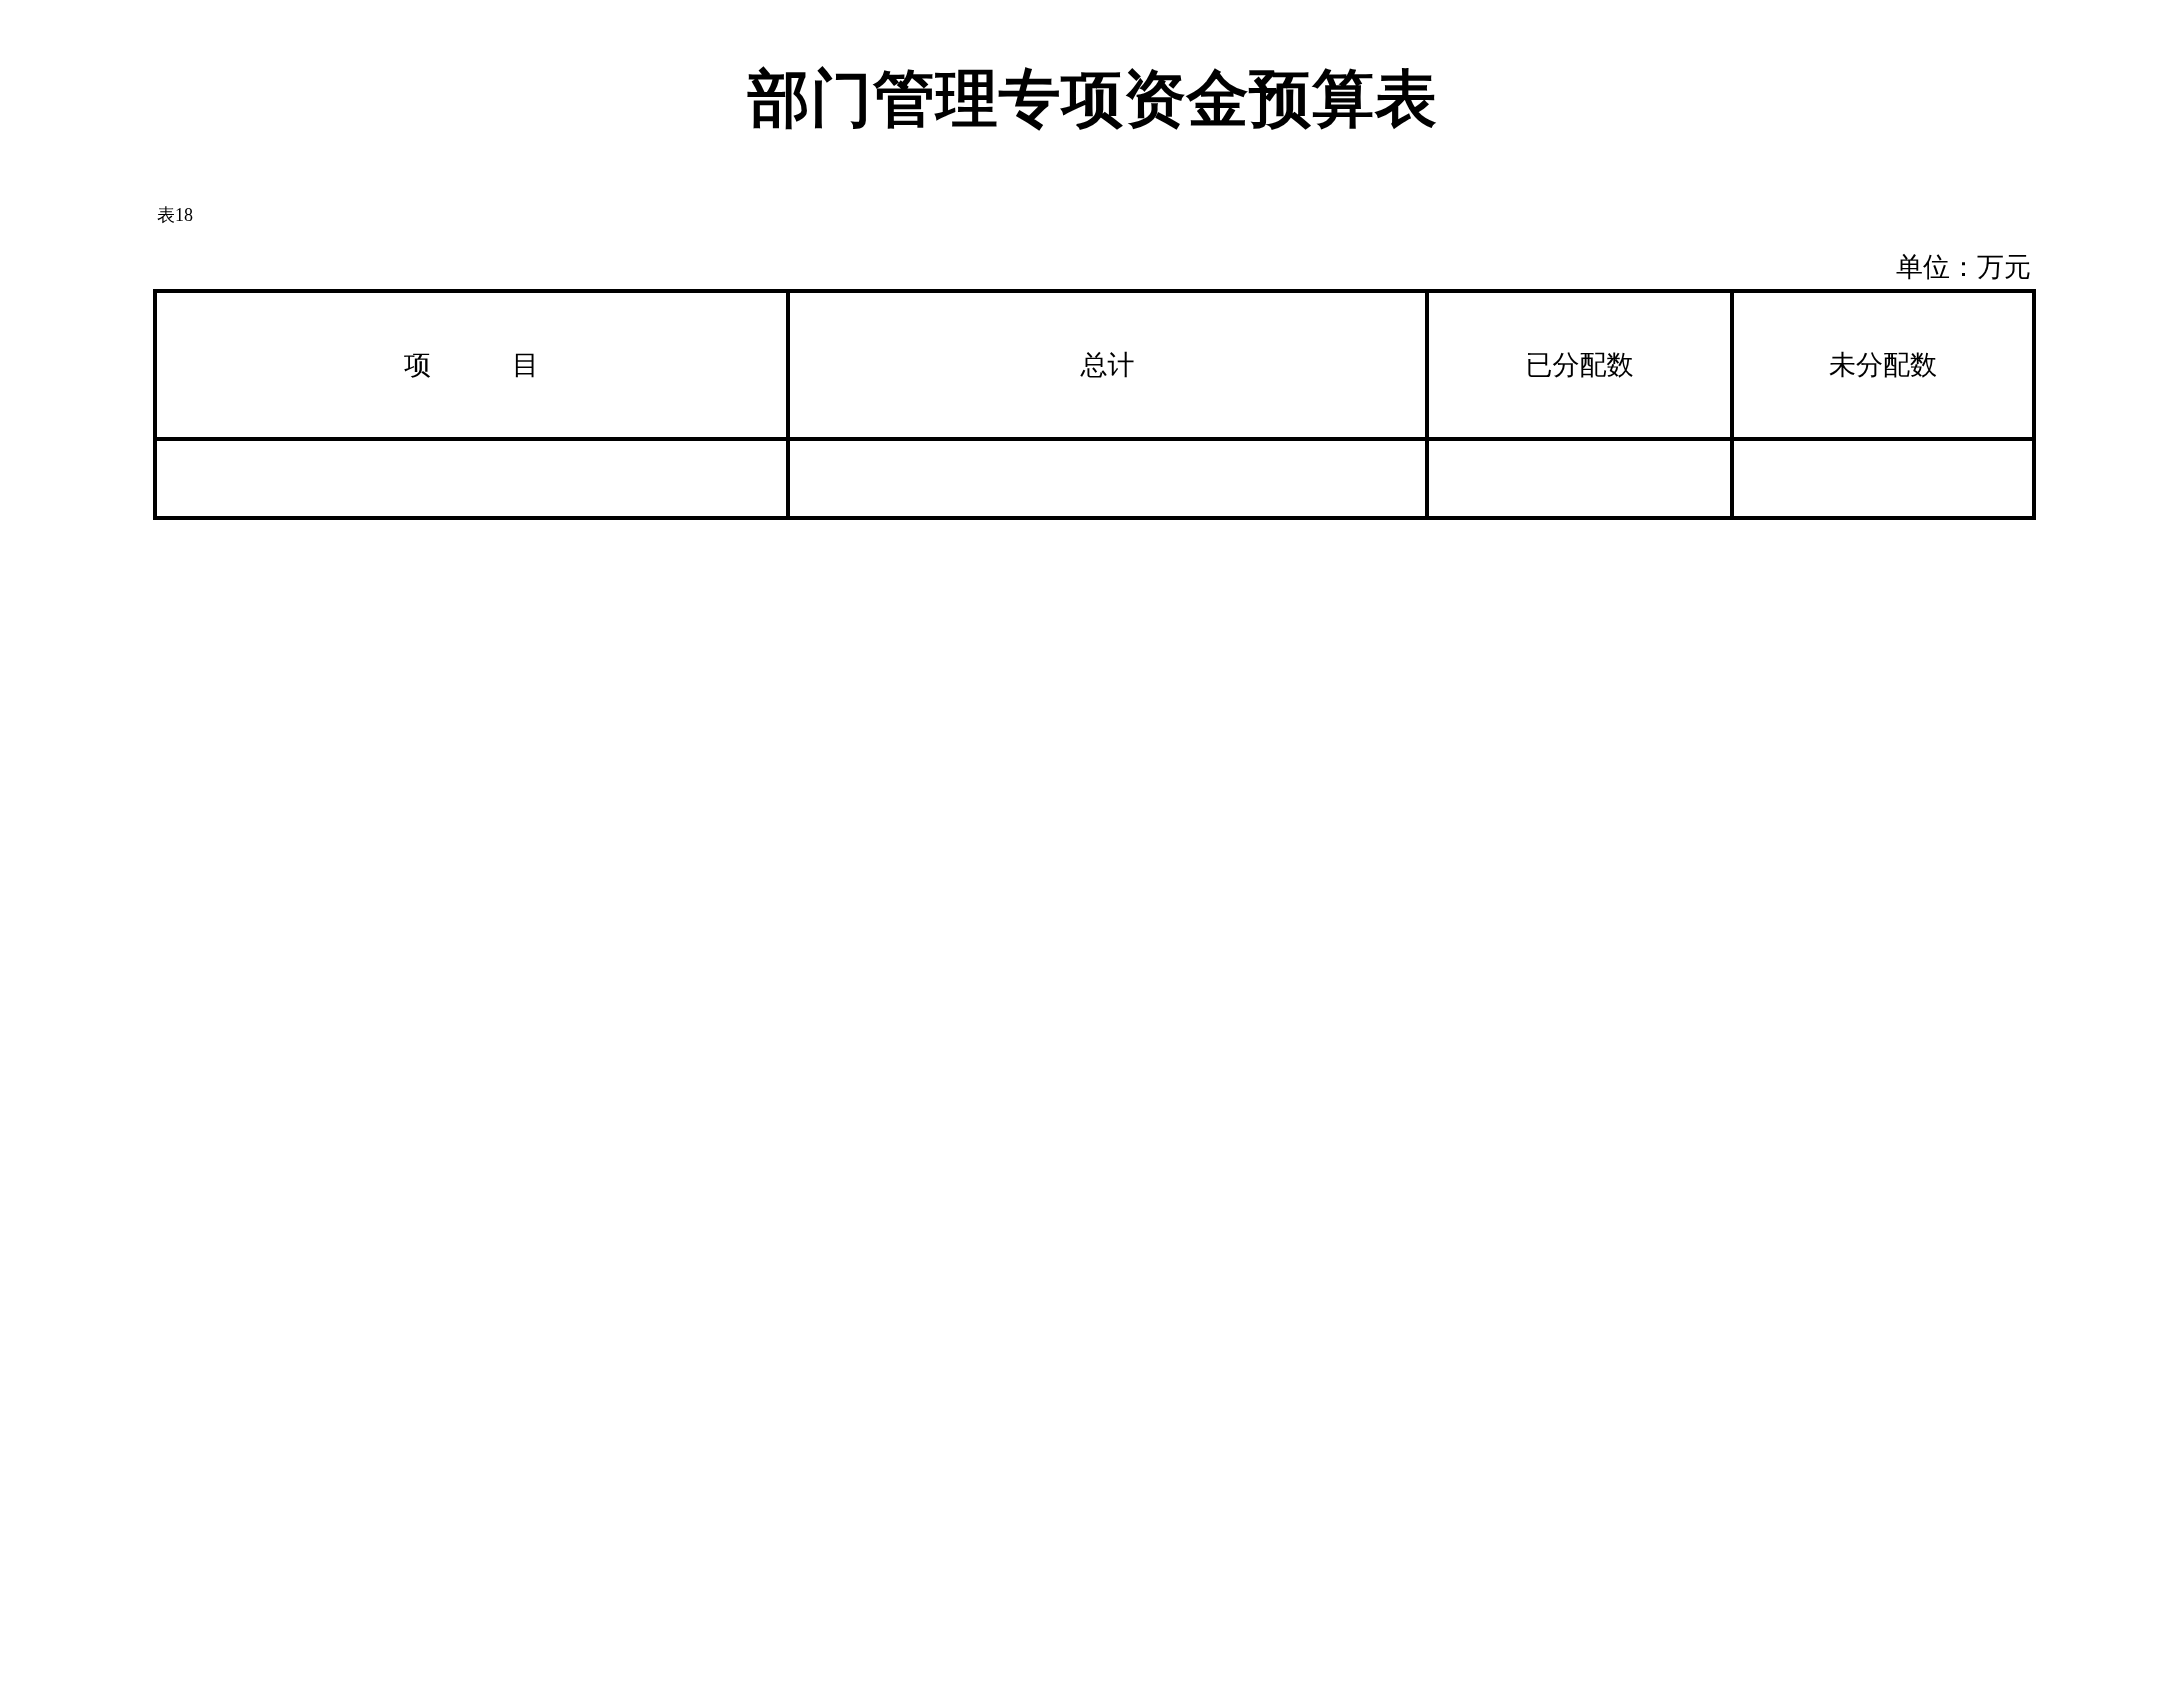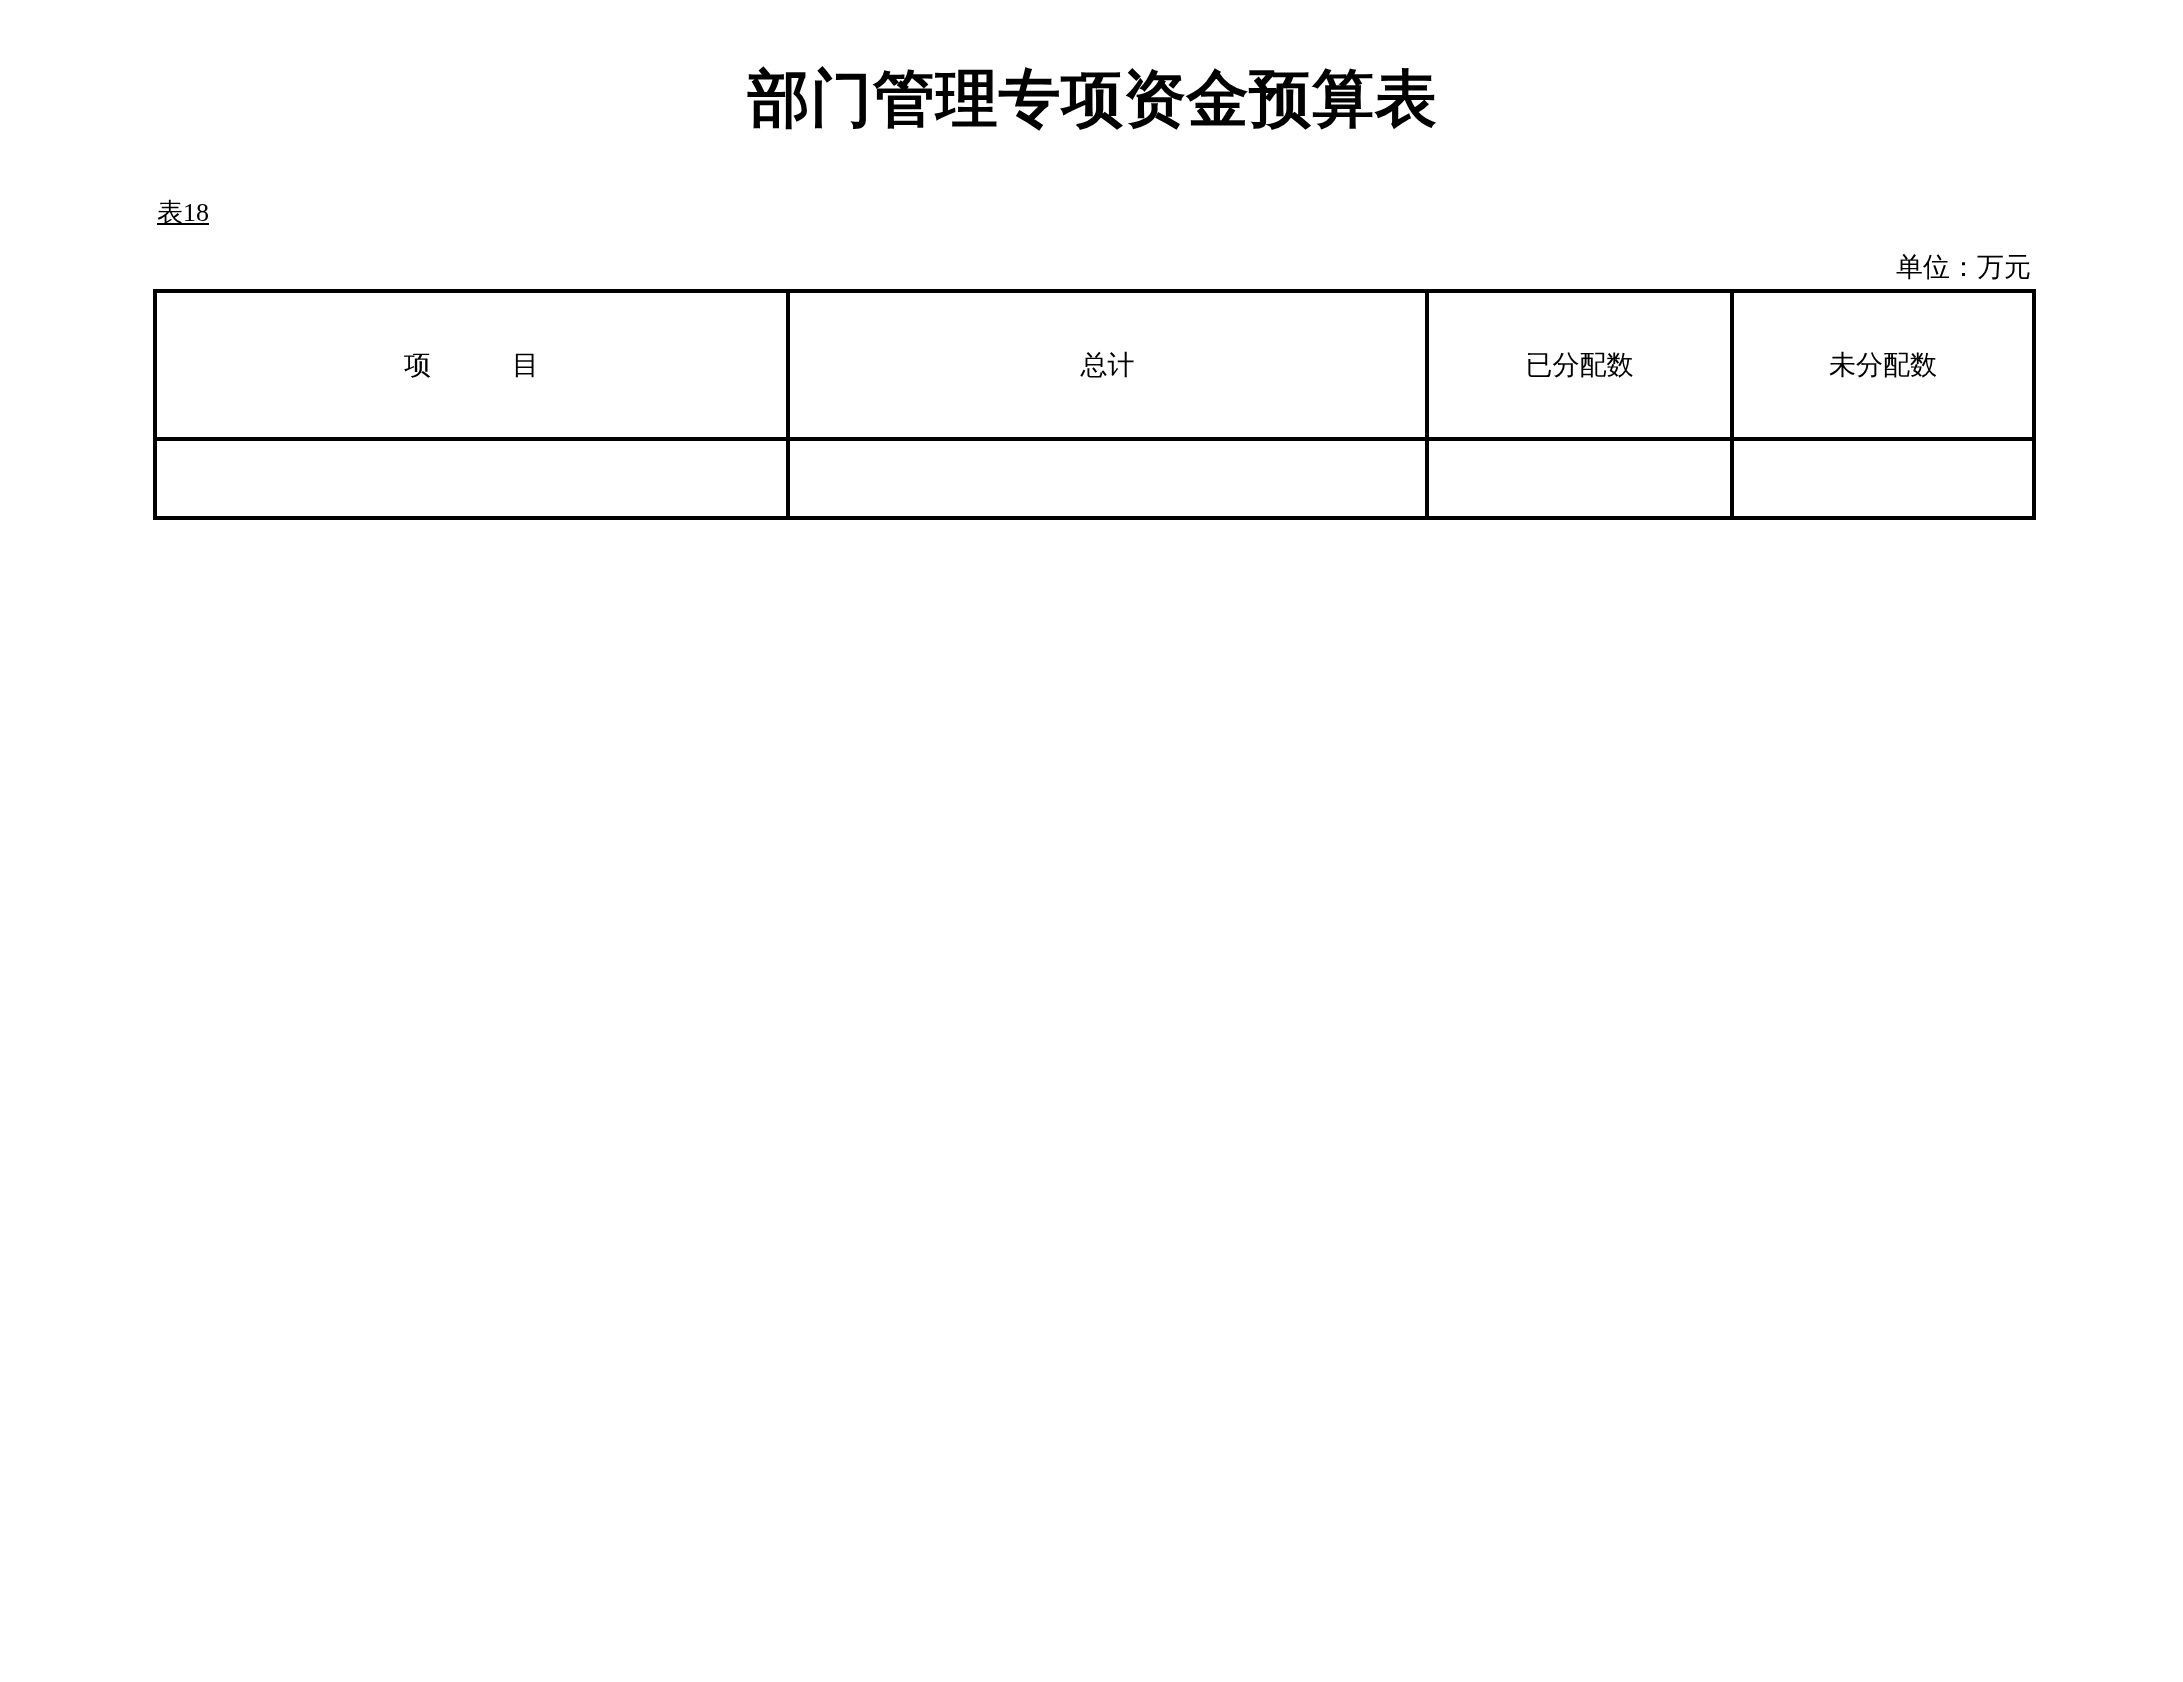--- a/index.html
+++ b/index.html
@@ -24,25 +24,24 @@
     text-align: center;
     font-size: 62px;
     font-weight: bold;
     line-height: 1.2;
     letter-spacing: 0.7px;
     white-space: nowrap;
   }
   .meta-tableno {
     position: absolute;
     left: 157px;
-    top: 197px;
-    font-size: 26px;
+    top: 205px;
+    font-size: 18px;
     line-height: 1.2;
     white-space: nowrap;
-    text-decoration: underline;
   }
   .meta-unitname {
     position: absolute;
     left: 157px;
     top: 251px;
     font-size: 27px;
     line-height: 1.2;
     white-space: nowrap;
   }
   .meta-unitmeasure {

